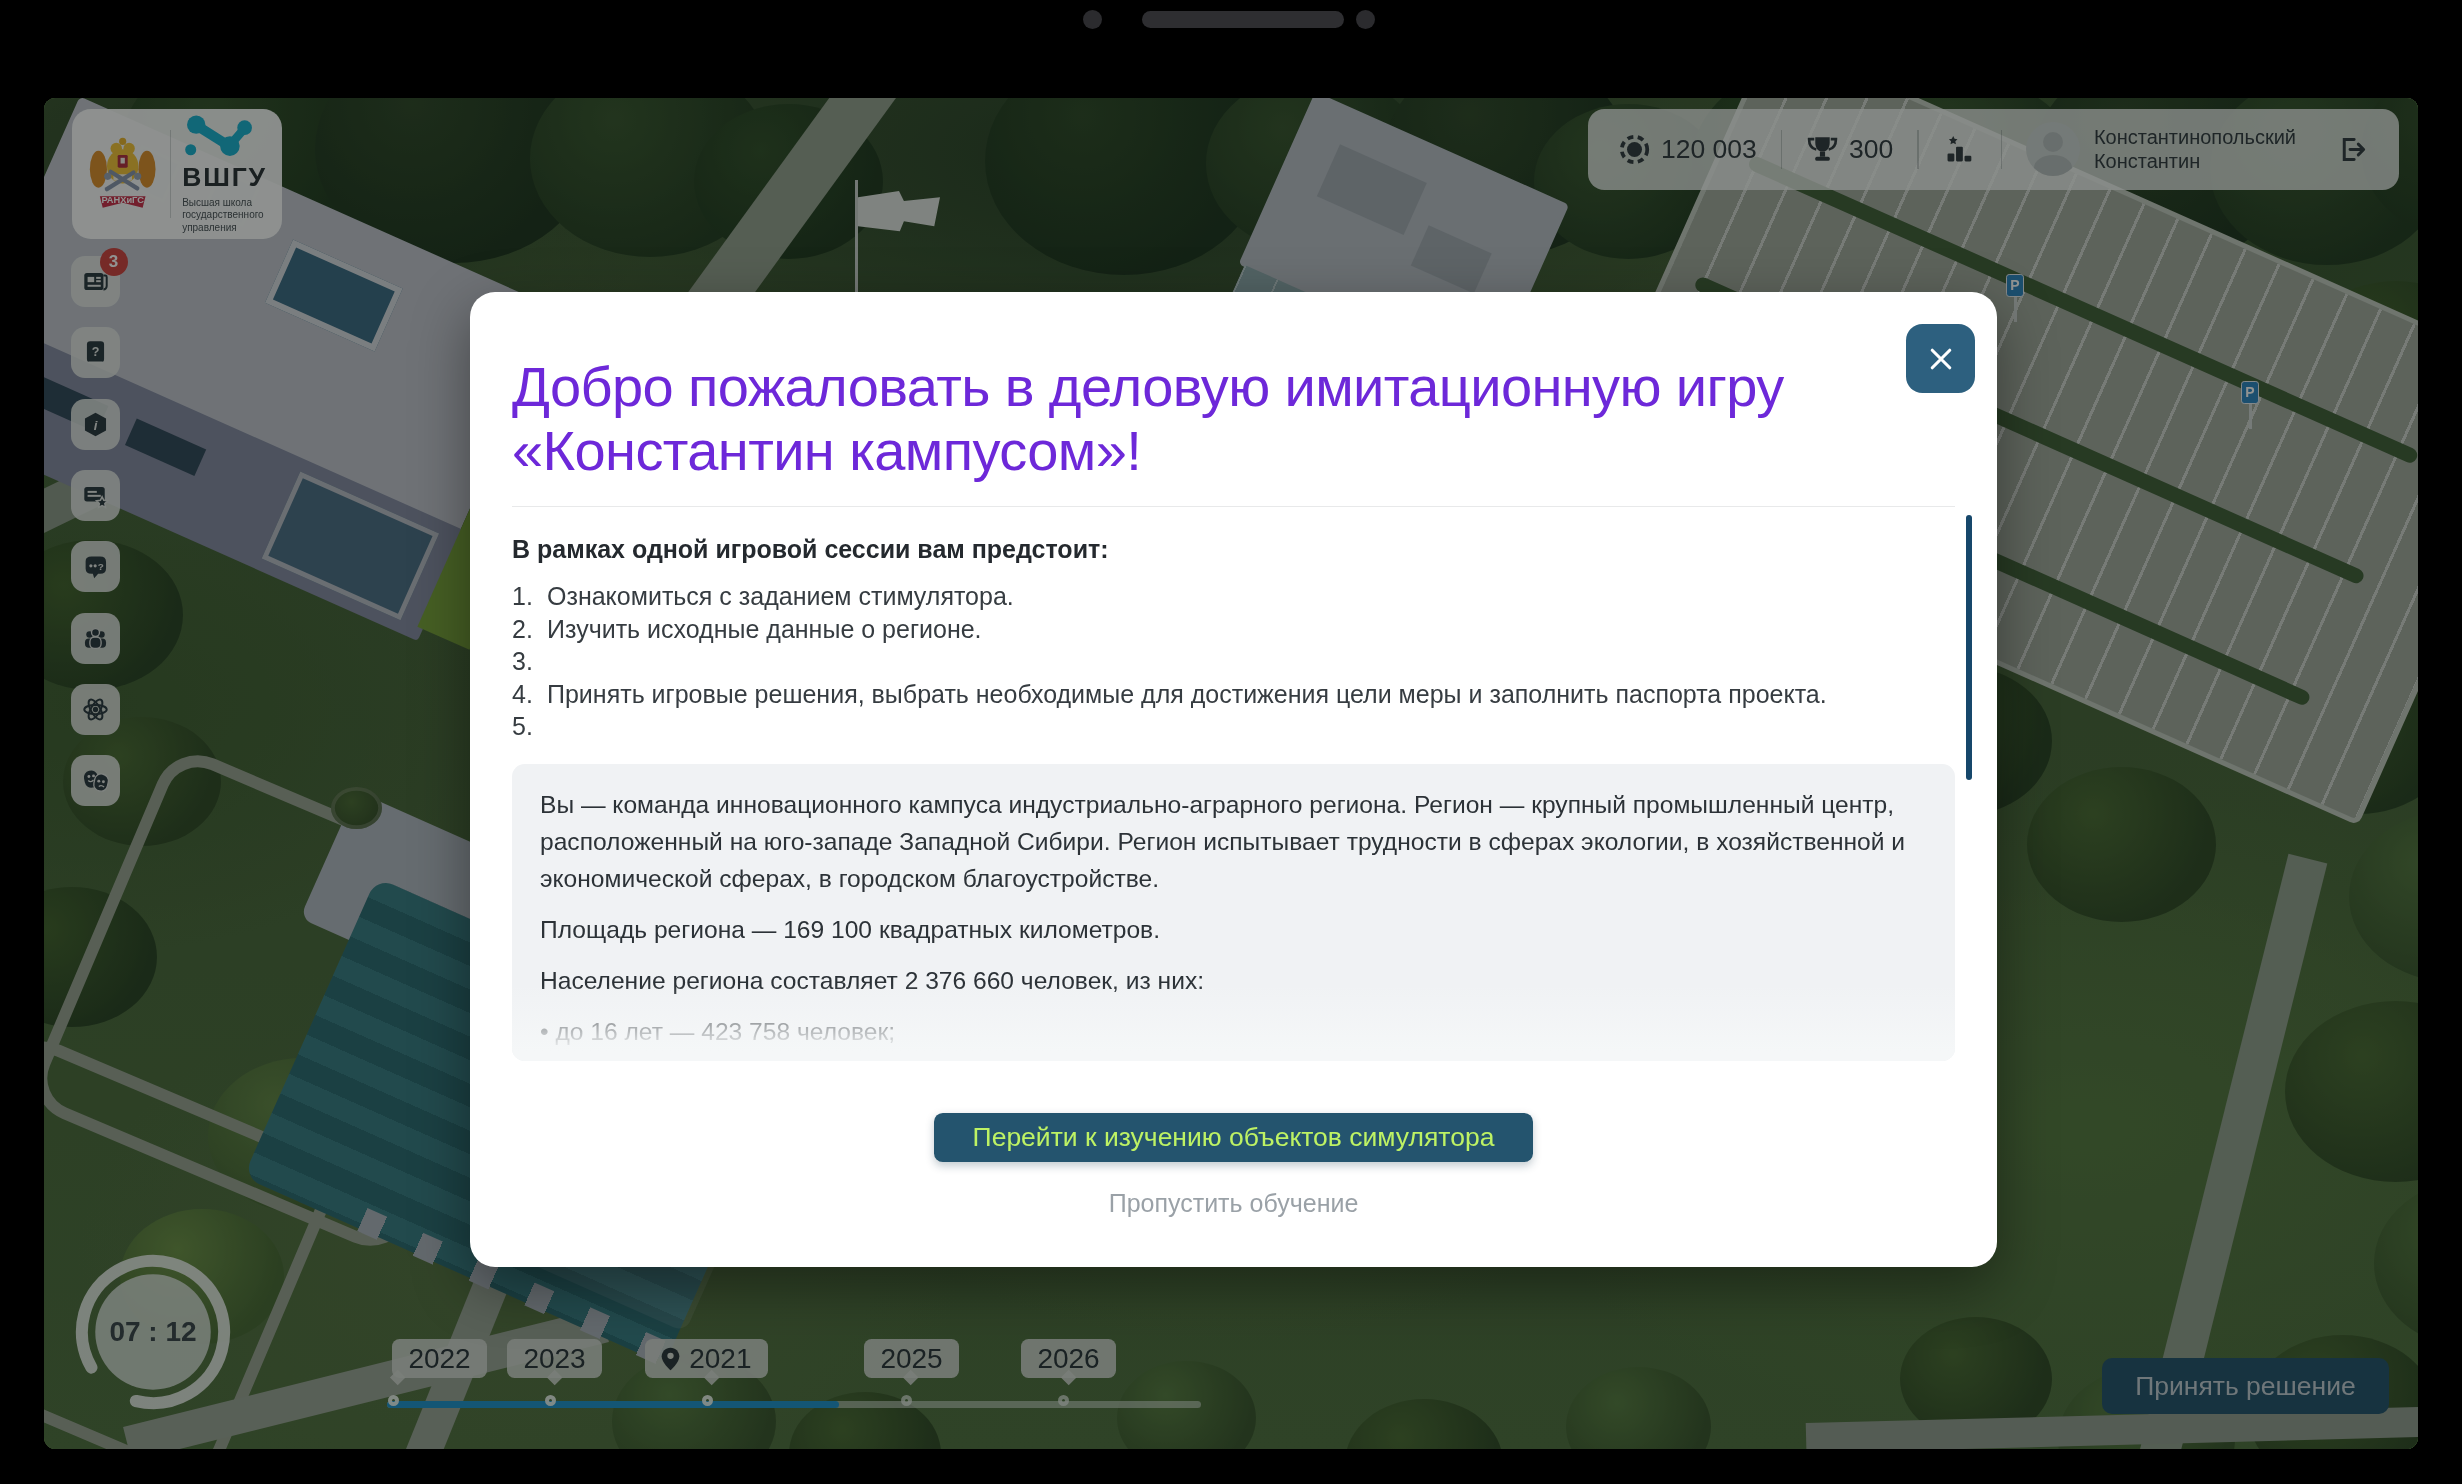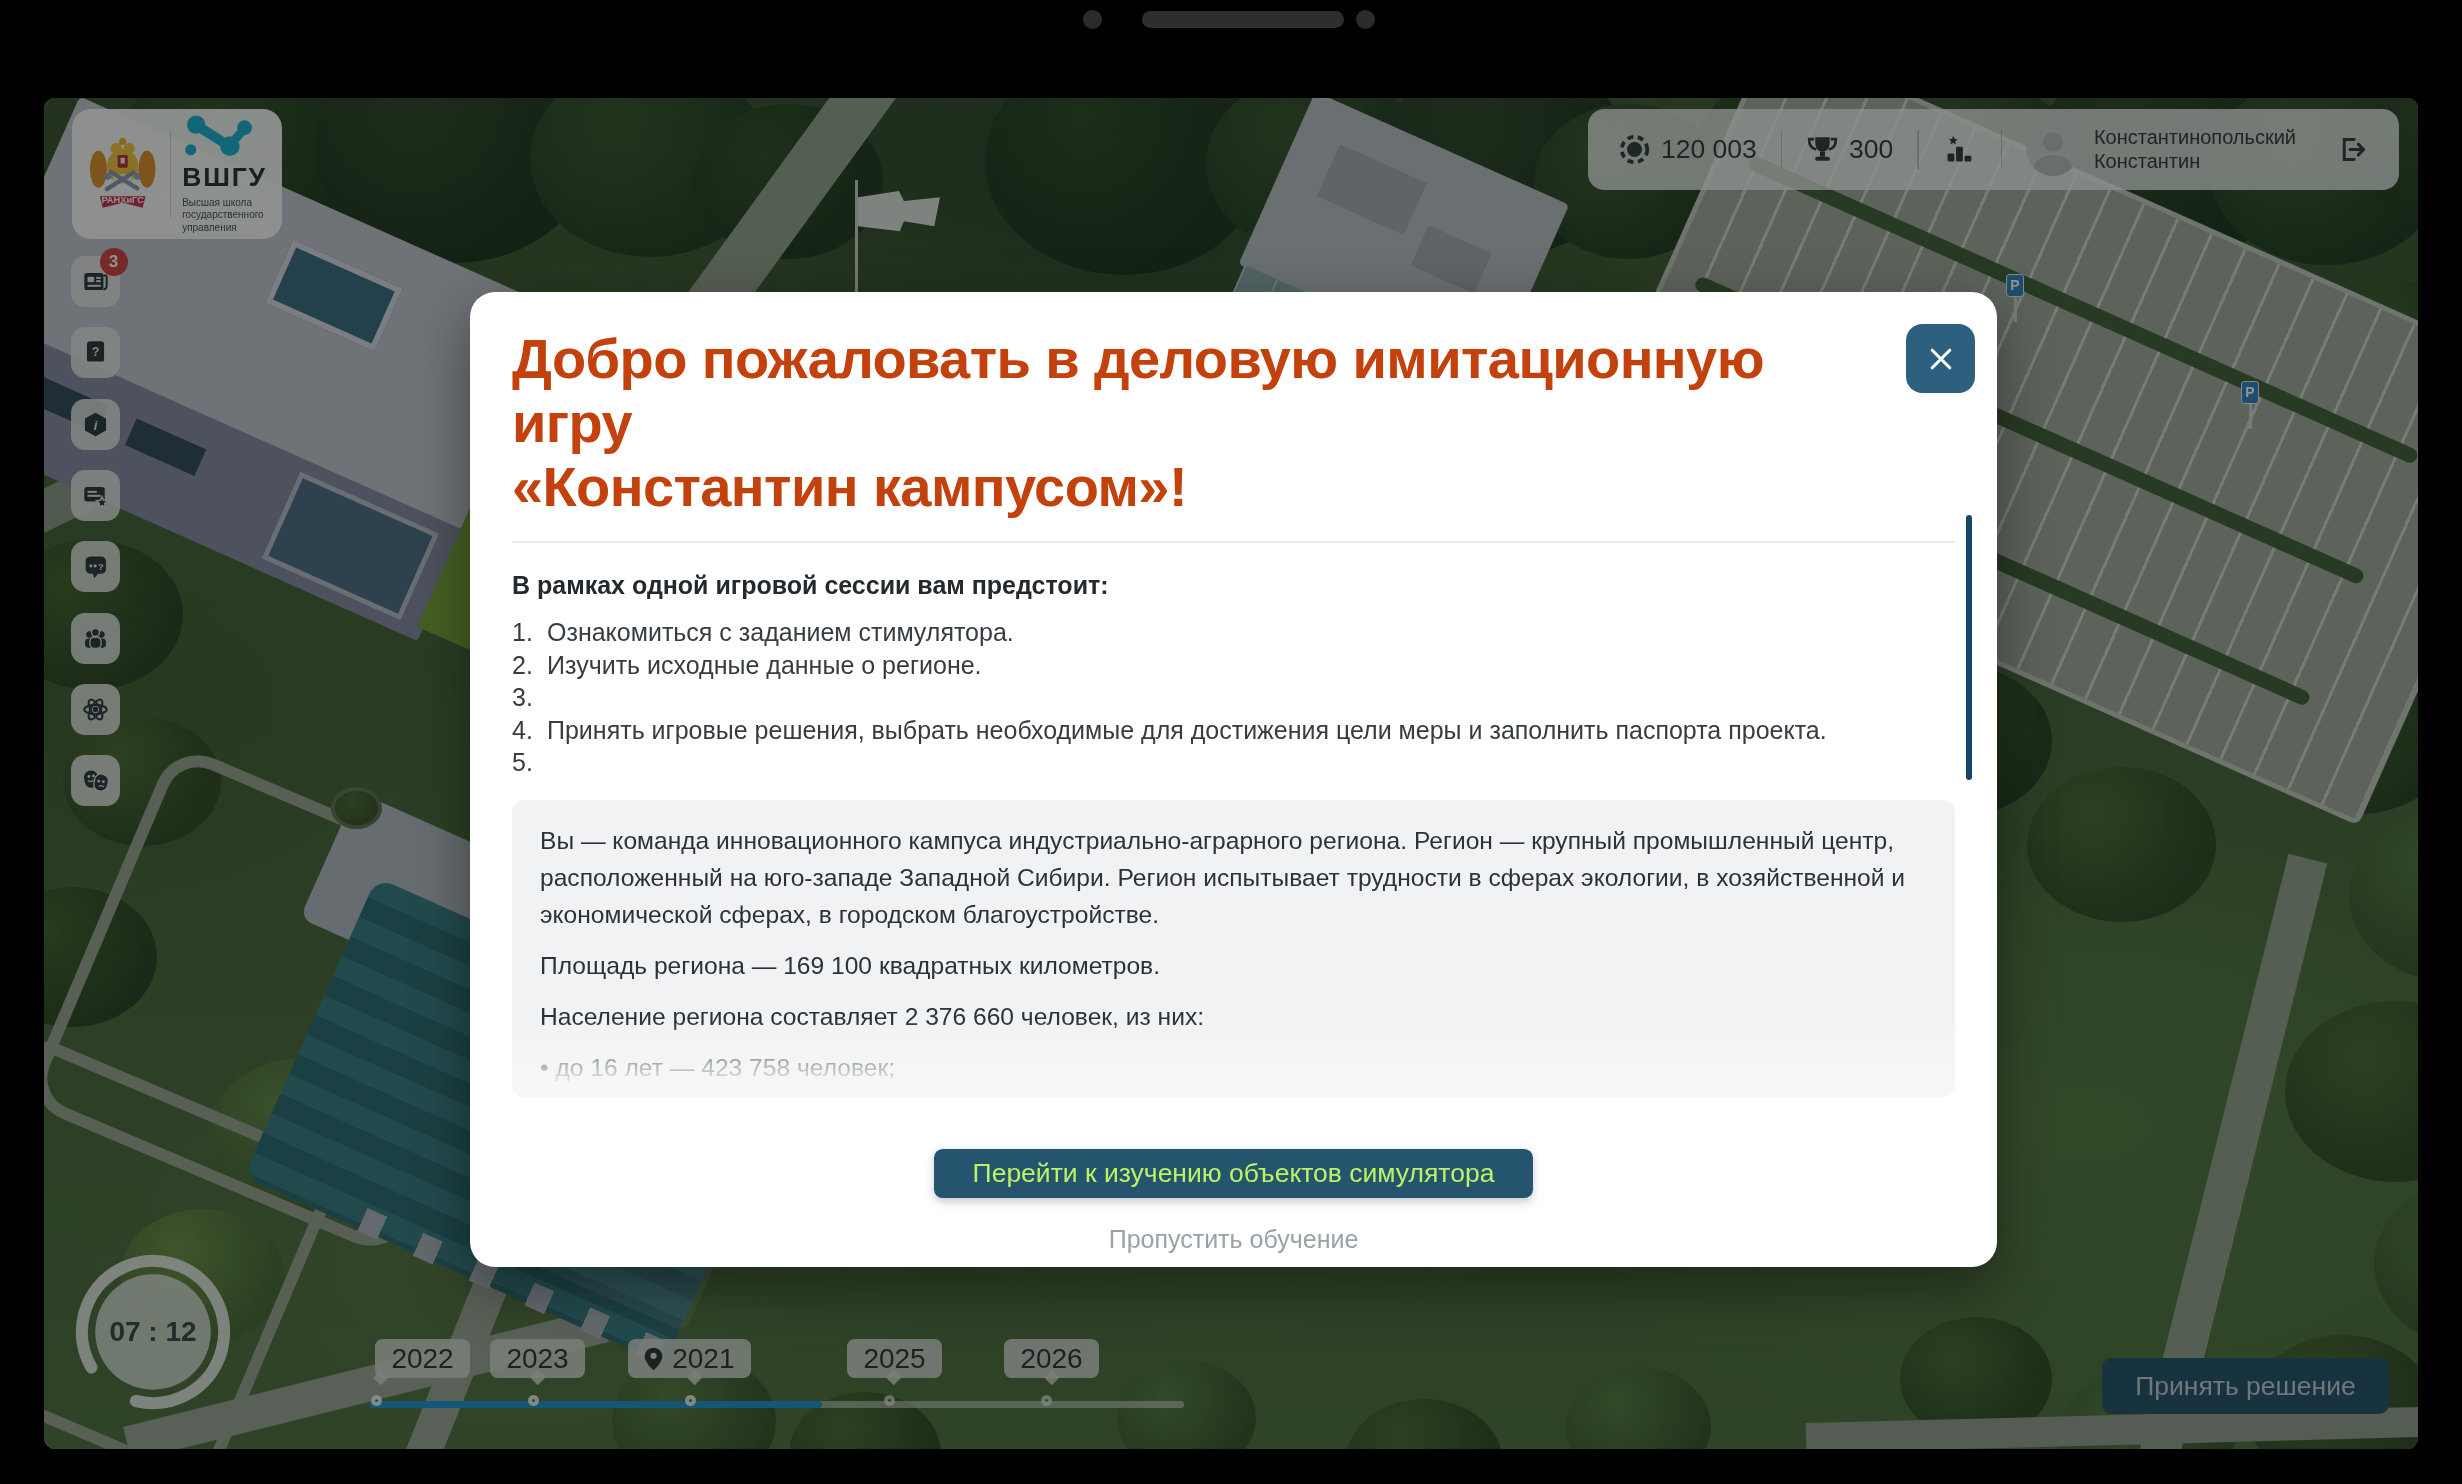--- a/index.html
+++ b/index.html
@@ -56,36 +56,36 @@
   .avatar::after { content:""; position:absolute; left:8.2px; top:33px; width:38px; height:25px; border-radius:50%; background:#b7bebd; }
   .username { font-size:20px; line-height:1.2; margin-left:14px; color:#333c41; }
   .logout { margin-left:auto; width:33px; height:33px; }
 
   .side-btn { position:absolute; left:27px; width:49px; height:51px; border-radius:14px; background:rgba(228,231,228,0.88); display:flex; align-items:center; justify-content:center; }
   .badge { position:absolute; right:-7.6px; top:-7.6px; min-width:28px; height:28px; border-radius:14px; background:#cf4440; color:#fff; font-size:17px; font-weight:bold; display:flex; align-items:center; justify-content:center; padding:0 5px; }
 
   .timer { position:absolute; left:30px; top:1155px; width:158px; height:158px; }
   .timer-text { position:absolute; inset:0; display:flex; align-items:center; justify-content:center; font-size:28px; font-weight:600; color:#3c464b; }
 
-  .timeline { position:absolute; left:326px; top:1241px; width:846px; height:88px; }
+  .timeline { position:absolute; left:343px; top:1241px; width:846px; height:88px; }
   .track { position:absolute; left:0; top:62px; width:814px; height:7px; border-radius:3.8px; background:rgba(222,230,222,0.55); }
   .track-active { position:absolute; left:0; top:62px; width:452px; height:7px; border-radius:3.8px; background:#2193cc; }
   .tdot { position:absolute; top:56px; width:11.4px; height:11.4px; border-radius:50%; border:4.4px solid rgba(240,246,240,0.92); }
   .tdot.future { border-color:rgba(233,239,233,0.7); }
   .ypill { position:absolute; top:0; height:39px; border-radius:7.6px; background:rgba(213,218,211,0.88); color:#2c363b; font-size:28px; display:flex; align-items:center; justify-content:center; padding:0 16.4px; gap:8.8px; }
   .ytail { position:absolute; top:33px; width:11.4px; height:11.4px; background:rgba(213,218,211,0.88); transform:rotate(45deg); }
 
   .decision-btn { position:absolute; left:2058px; top:1260px; width:287px; height:56px; border-radius:10px; background:#27546d; color:#c3cdd4; font-size:26.5px; display:flex; align-items:center; justify-content:center; }
 
   .dim { position:absolute; inset:0; background:rgba(5,9,6,0.44); }
 
   
   .modal { position:absolute; left:426px; top:194px; width:1527px; height:975px; background:#fff; border-radius:25px; box-shadow:0 19px 57px rgba(0,0,0,0.4); padding:35px 42px 0; }
   .close-btn { position:absolute; right:22px; top:32px; width:69px; height:69px; border-radius:16.4px; background:#2d607f; display:flex; align-items:center; justify-content:center; cursor:pointer; }
-  .m-title { font-size:56px; font-weight:bold; color:#c2410c; line-height:1.14; letter-spacing:-0.6px; width:1351px; }
+  .m-title { font-size:56px; font-weight:normal; color:#6d28d9; line-height:1.14; letter-spacing:-0.6px; width:1351px;margin-top:28px; }
   .m-div { height:1.3px; background:#e8e9ea; margin-top:23px; }
   .m-heading { margin-top:28px; font-size:25px; font-weight:bold; color:#24292e; }
   .steps { margin-top:16.4px; }
   .step { display:flex; font-size:25px; color:#363c41; line-height:1.3; }
   .step .num { width:35px; flex:none; }
   .info-box { position:relative; margin-top:21.5px; height:297px; overflow:hidden; background:#f0f2f4; border-radius:12.6px; padding:23px 28px; font-size:24.6px; color:#2c3237; line-height:1.5; }
   .info-box p { margin-bottom:14px; }
   .info-fade { position:absolute; left:0; right:0; bottom:0; height:76px; background:linear-gradient(rgba(242,244,246,0), #f5f7f8 88%); }
   .m-scrollbar { position:absolute; right:25px; top:223px; width:6.3px; height:265px; border-radius:3.2px; background:#16476b; }
   .primary-btn { display:block; margin:52px auto 0; height:49px; padding:0 39px; border:none; border-radius:8.8px; background:#24546e; color:#bef264; font-size:26.5px; font-family:inherit; box-shadow:0 3.8px 8.8px rgba(20,50,70,0.25); cursor:pointer; }

